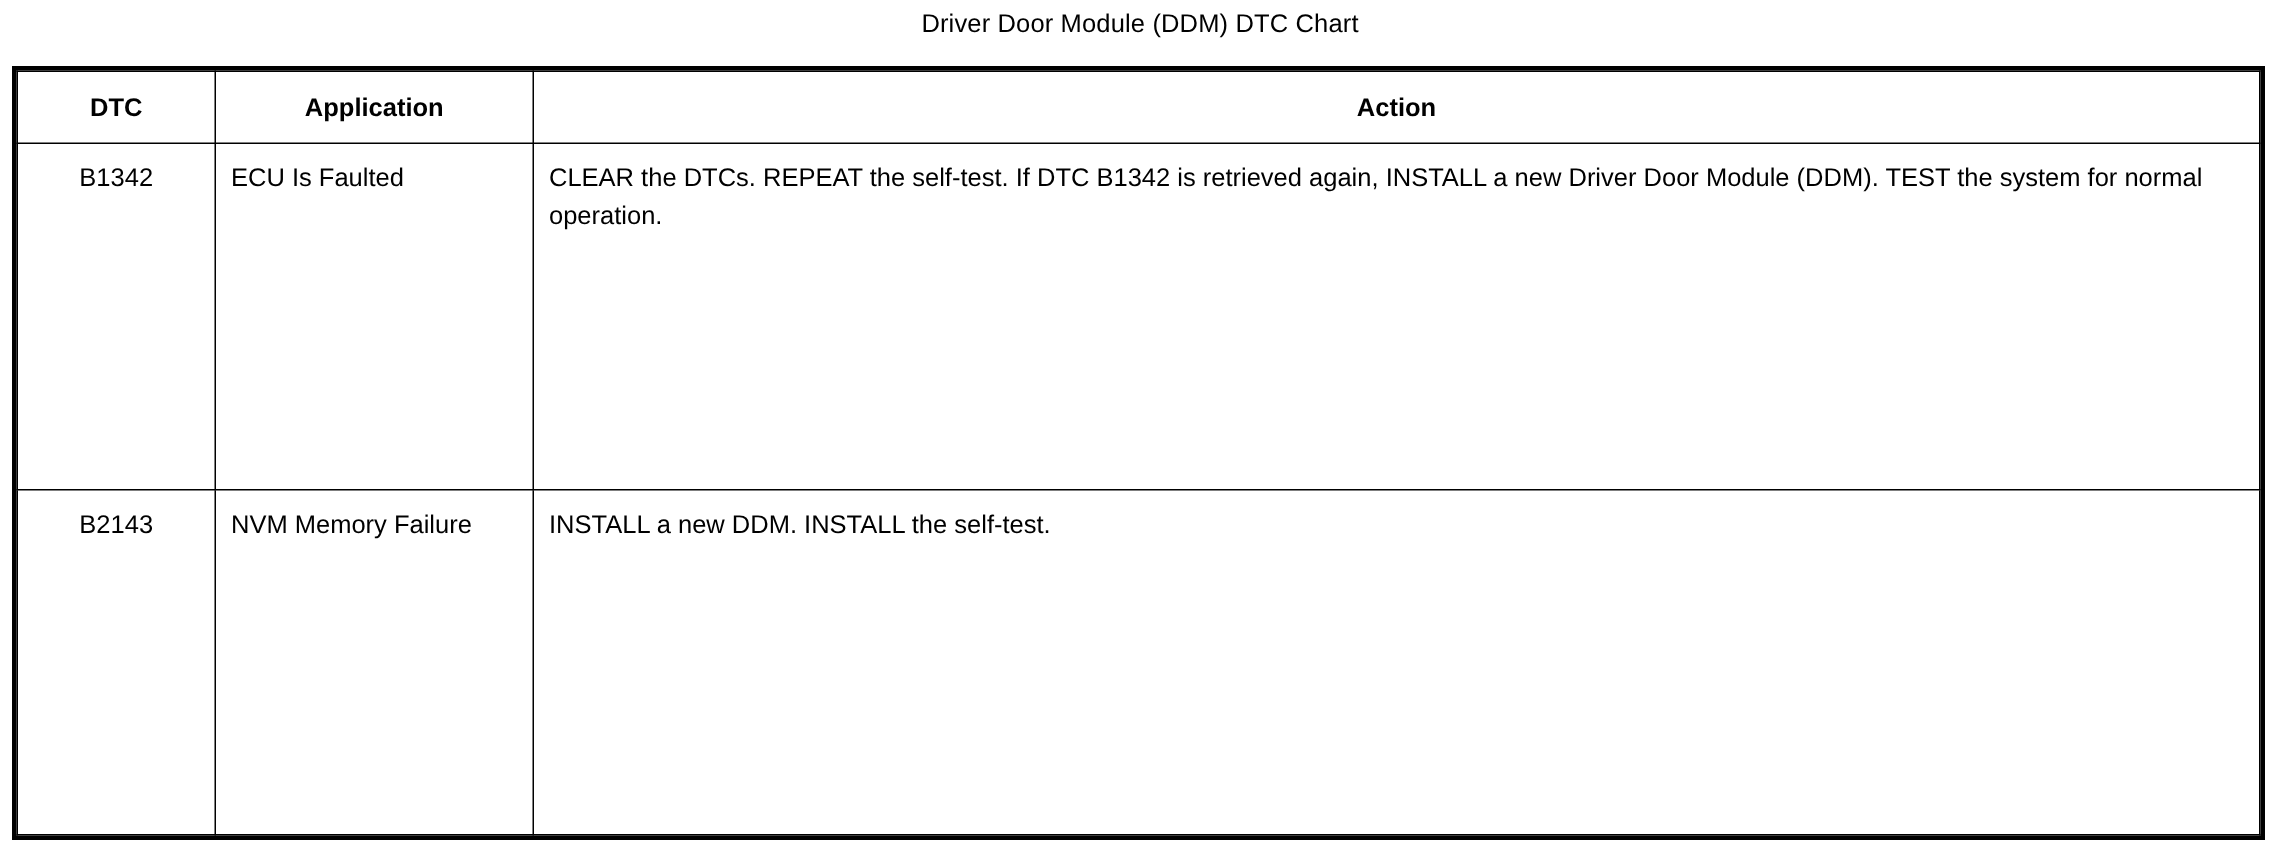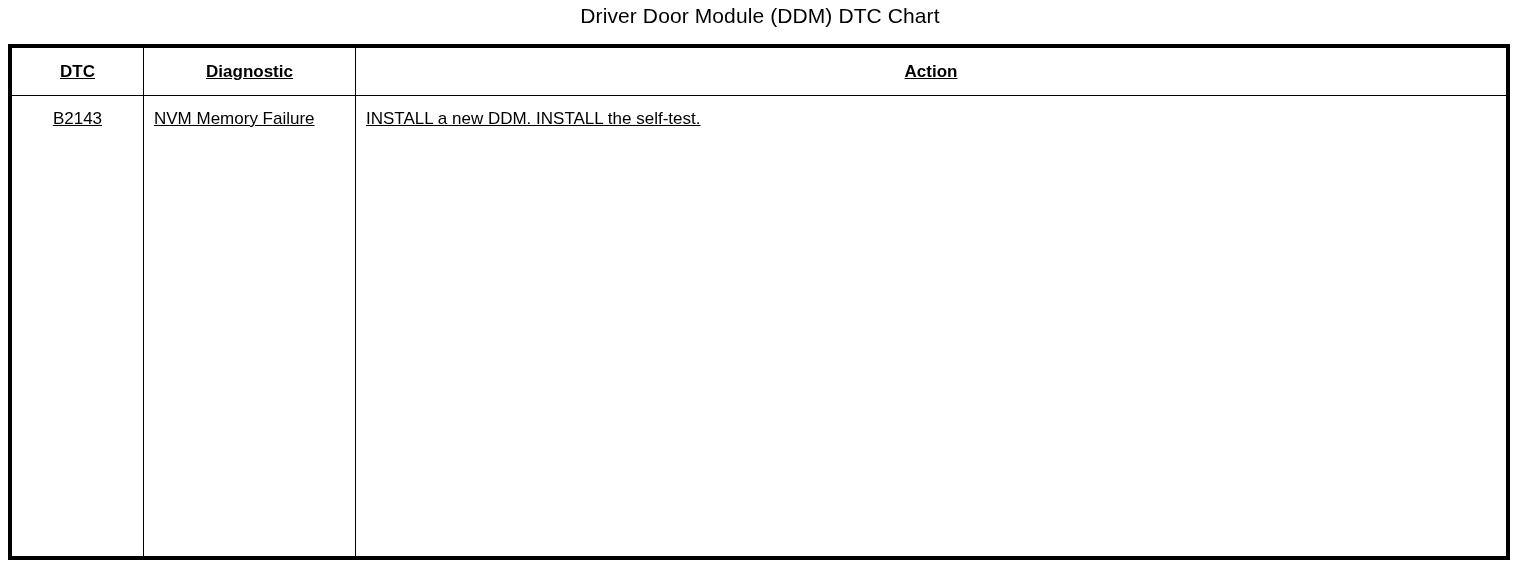--- a/index.html
+++ b/index.html
@@ -15,42 +15,41 @@
     overflow: hidden;
   }
   .page {
     position: relative;
     width: 1520px;
     height: 568px;
     box-sizing: border-box;
   }
   .chart-title {
     text-align: center;
-    font-size: 21px;
+    font-size: 17px;
     font-weight: 400;
     line-height: 20px;
     padding-top: 6px;
     letter-spacing: 0.1px;
   }
   .table-wrap {
     position: absolute;
     left: 8px;
     top: 44px;
     width: 1502px;
     height: 516px;
     box-sizing: border-box;
     border: 3px solid #000000;
   }
   table.dtc {
     width: 100%;
     height: 100%;
     border-collapse: collapse;
     table-layout: fixed;
     font-size: 17px;
-    text-decoration: underline;
   }
   table.dtc th,
   table.dtc td {
     border: 1px solid #000000;
     vertical-align: top;
     padding: 10px 10px 8px 10px;
     box-sizing: border-box;
     line-height: 25px;
   }
   table.dtc th {
@@ -91,25 +90,30 @@
   <div class="table-wrap">
     <table class="dtc">
       <colgroup>
         <col class="c-dtc">
         <col class="c-desc">
         <col class="c-action">
       </colgroup>
       <thead>
         <tr>
           <th>DTC</th>
-          <th>Diagnostic</th>
+          <th>Application</th>
           <th>Action</th>
         </tr>
       </thead>
       <tbody>
+        <tr class="row-b1342">
+          <td class="cell-dtc">B1342</td>
+          <td class="cell-desc">ECU Is Faulted</td>
+          <td class="cell-action">CLEAR the DTCs. REPEAT the self-test. If DTC B1342 is retrieved again, INSTALL a new Driver Door Module (DDM). TEST the system for normal operation.</td>
+        </tr>
         <tr class="row-b2143">
           <td class="cell-dtc">B2143</td>
           <td class="cell-desc">NVM Memory Failure</td>
           <td class="cell-action">INSTALL a new DDM. INSTALL the self-test.</td>
         </tr>
       </tbody>
     </table>
   </div>
 
 </div>

